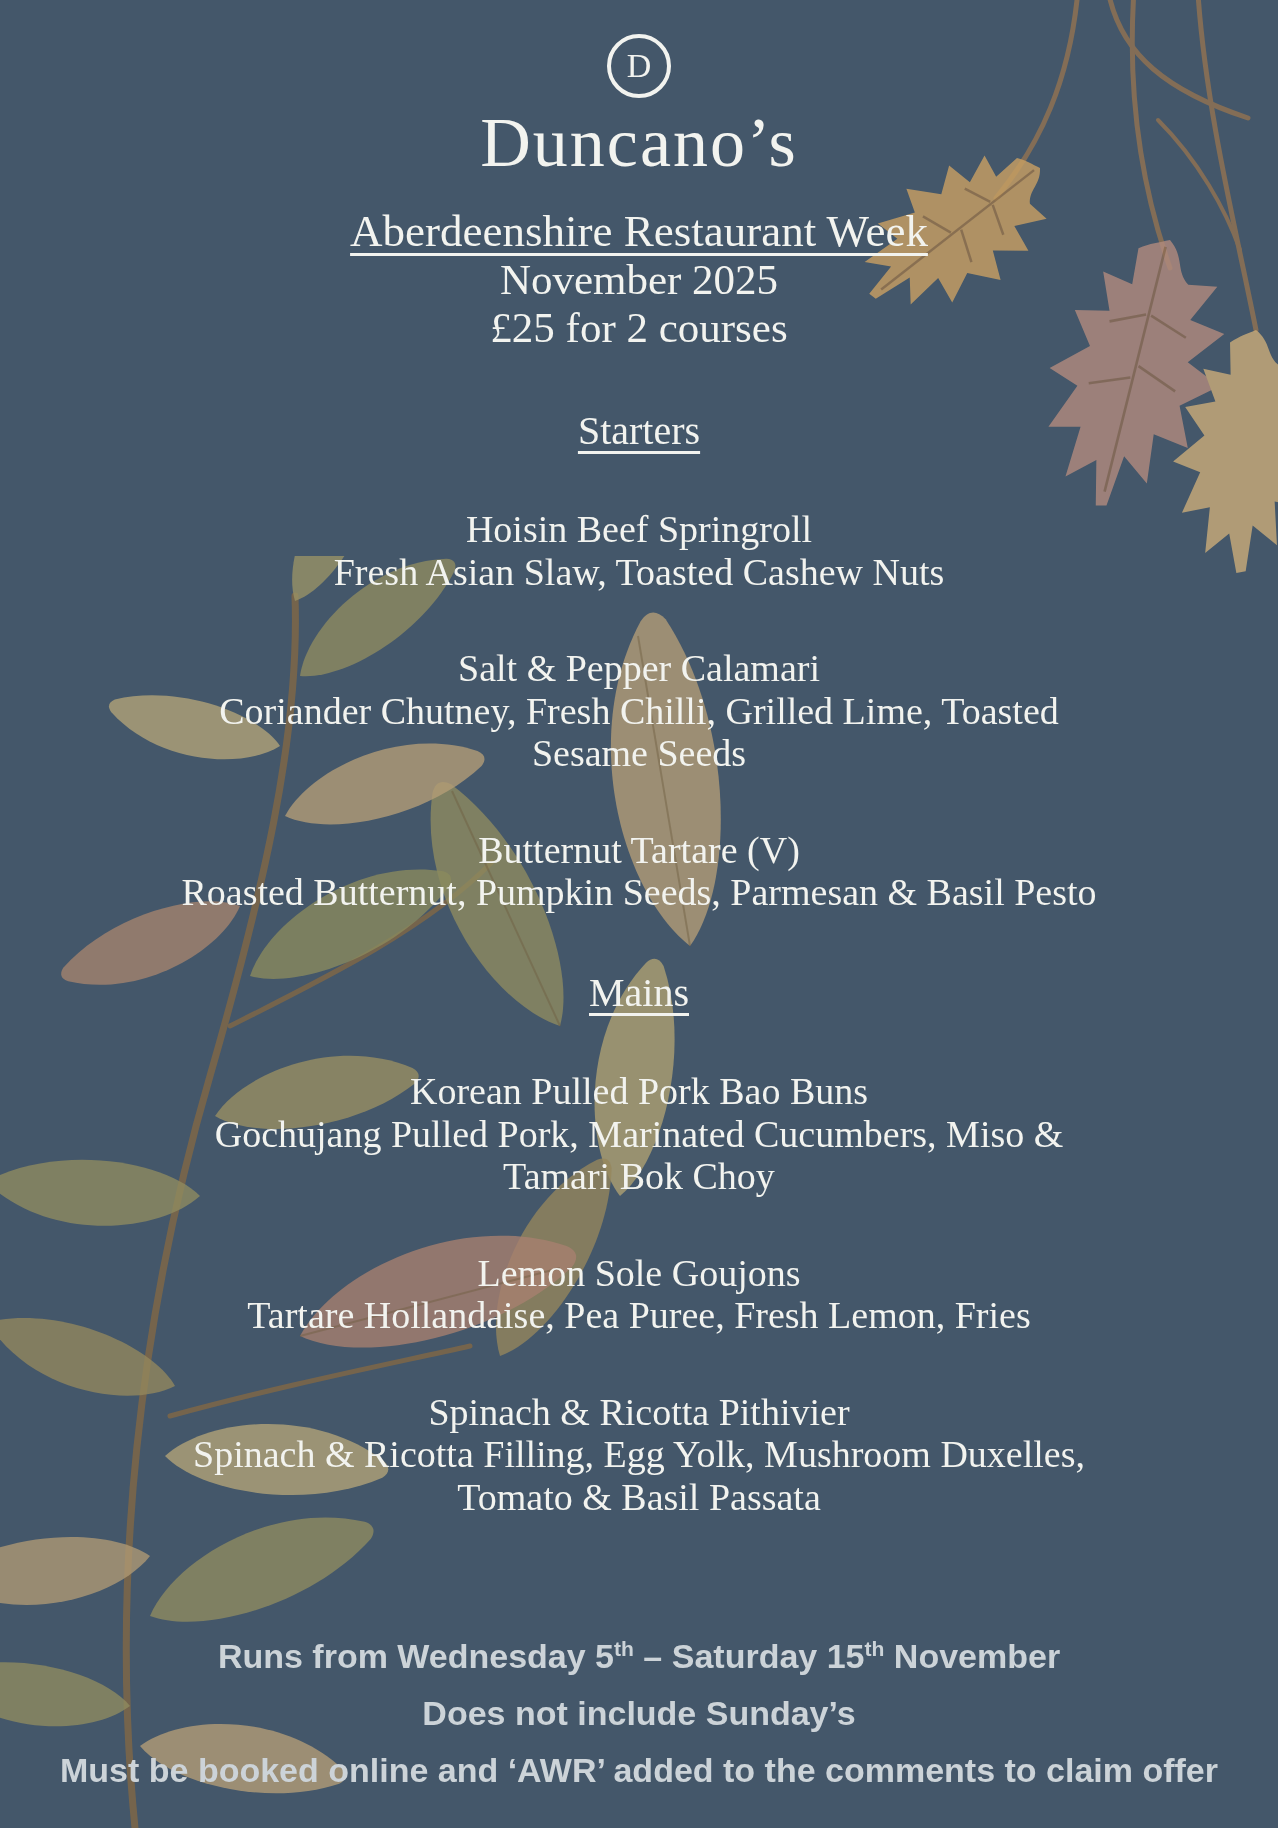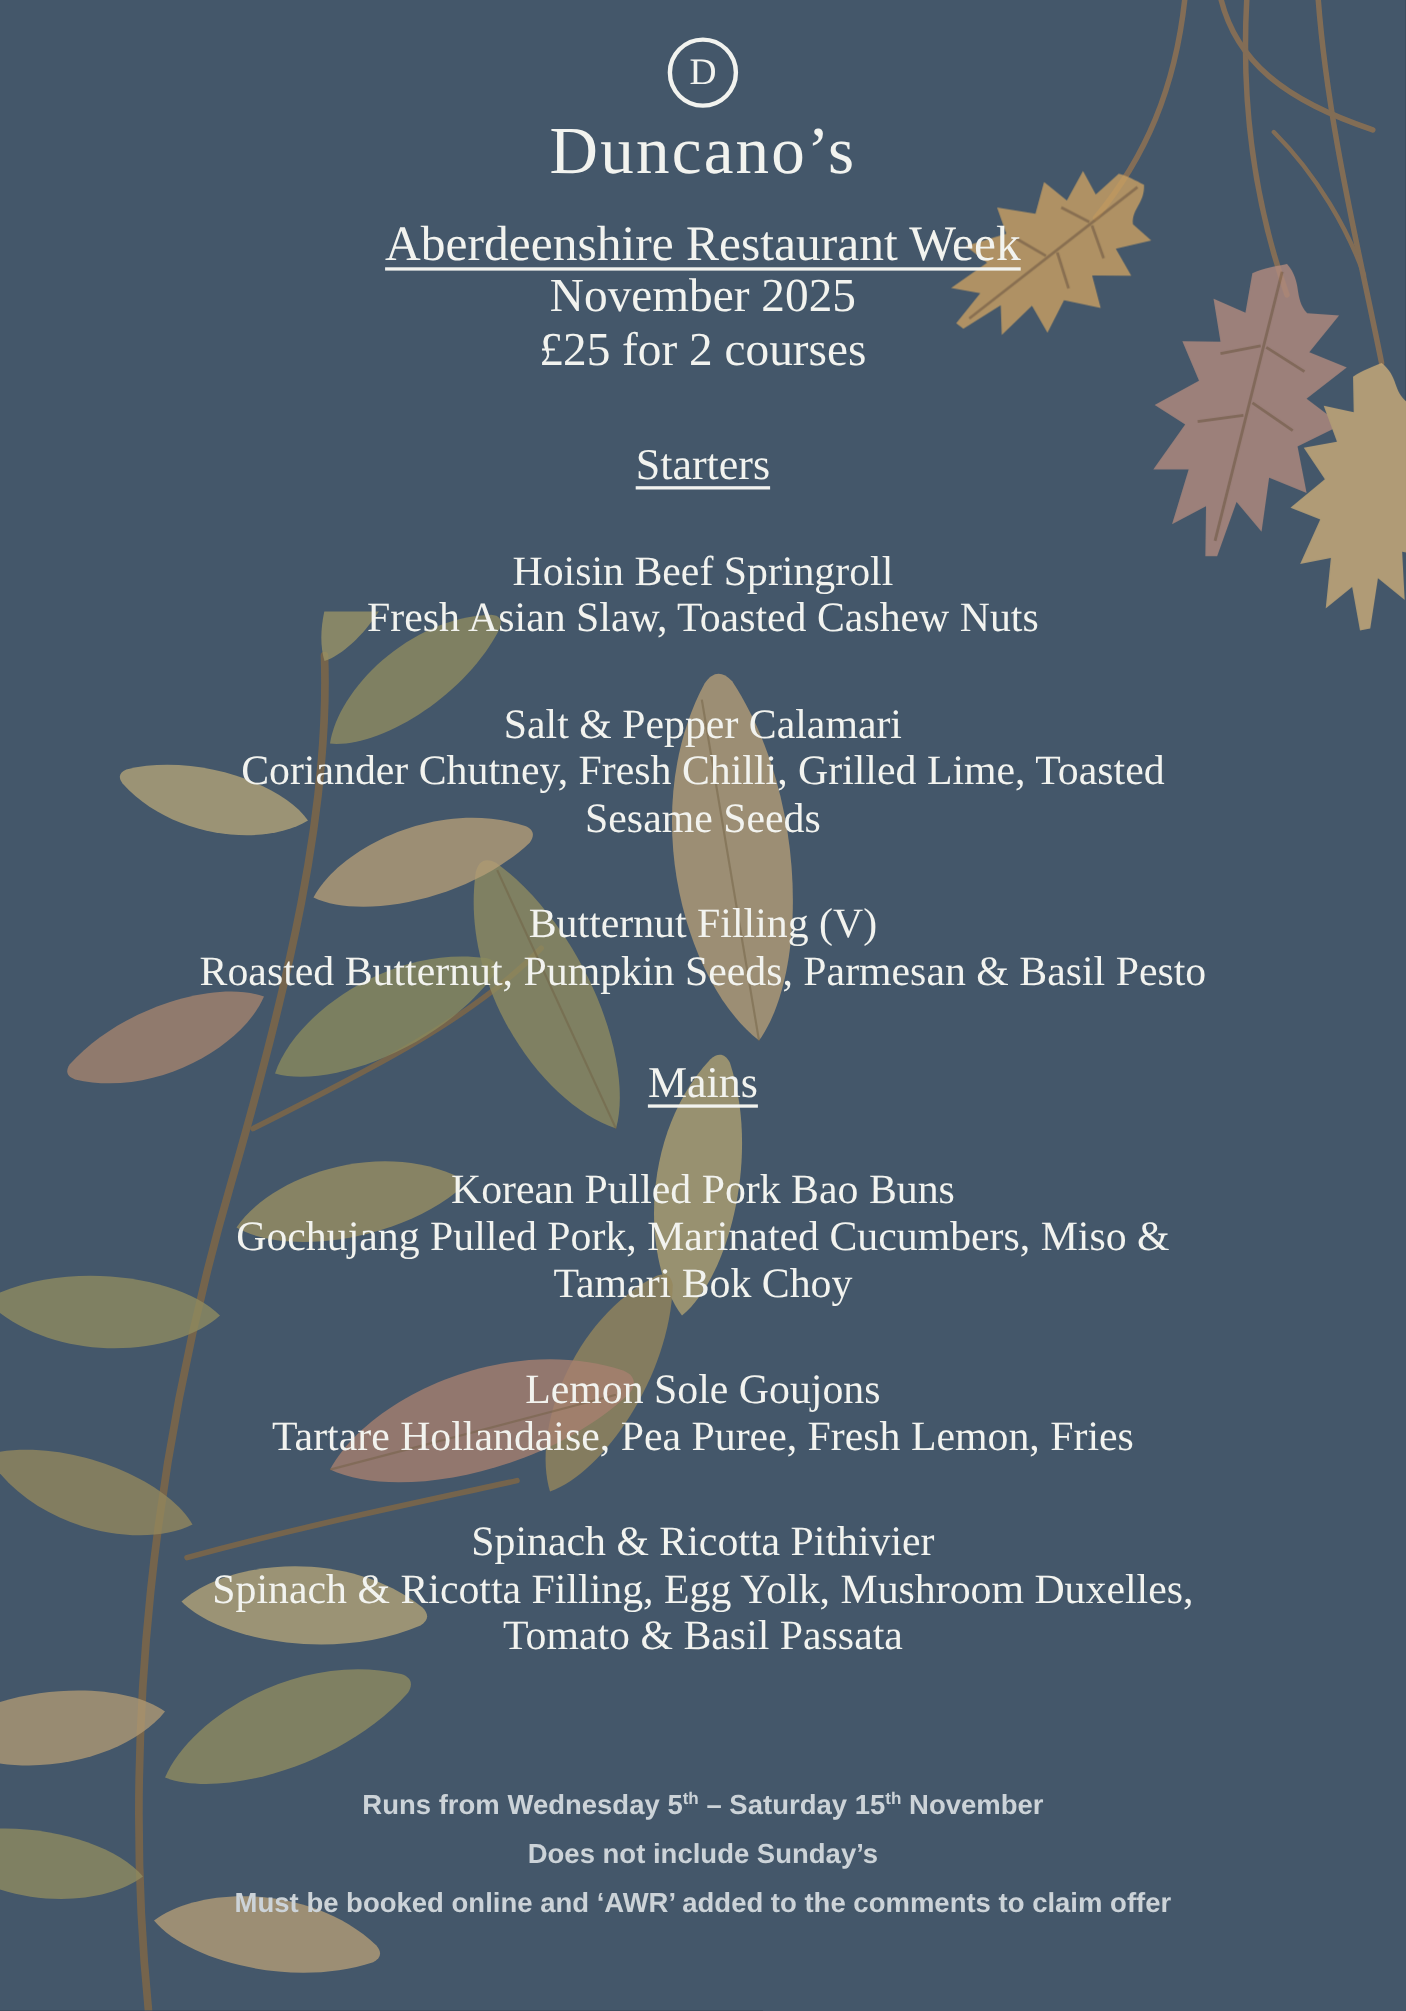--- a/index.html
+++ b/index.html
@@ -23,21 +23,21 @@
   
   .logo-ring{
     display:inline-flex;align-items:center;justify-content:center;
     width:56px;height:56px;
     border:4px solid #f2f3ef;border-radius:50%;
     font-size:34px;line-height:1;
     font-family:"Liberation Serif",serif;
   }
   .brand{
     margin:8px 0 0 0;
-    font-size:61px;font-weight:400;line-height:1.05;
+    font-size:70px;font-weight:400;line-height:1.05;
     letter-spacing:2px;
   }
   .event-title{
     margin:26px 0 0 0;
     font-size:45px;font-weight:400;line-height:1.12;
     text-decoration:underline;
     text-decoration-thickness:2.5px;
     text-underline-offset:7px;
     font-family:Liberation Serif, serif;
   }
@@ -48,21 +48,21 @@
     text-decoration:underline;
     text-decoration-thickness:2.5px;
     text-underline-offset:7px;
   }
   .menu-item{margin-top:54px;}
   .menu-line{font-size:38px;line-height:1.12;}
   .footer-notes{
     margin-top:116px;
     font-family:"Liberation Sans","DejaVu Sans",sans-serif;
     font-weight:bold;
-    font-size:25px;line-height:1.35;
+    font-size:34px;line-height:1.35;
     color:#ccd3d8;
   }
   .footer-notes p{margin:0 0 11px 0;}
   sup{font-size:0.62em;}
 </style>
 </head>
 <body>
 
 <div class="poster">
 
@@ -140,21 +140,21 @@
         <div class="menu-line">Fresh Asian Slaw, Toasted Cashew Nuts</div>
       </div>
 
       <div class="menu-item">
         <div class="menu-line">Salt &amp; Pepper Calamari</div>
         <div class="menu-line">Coriander Chutney, Fresh Chilli, Grilled Lime, Toasted</div>
         <div class="menu-line">Sesame Seeds</div>
       </div>
 
       <div class="menu-item">
-        <div class="menu-line">Butternut Filling (V)</div>
+        <div class="menu-line">Butternut Tartare (V)</div>
         <div class="menu-line">Roasted Butternut, Pumpkin Seeds, Parmesan &amp; Basil Pesto</div>
       </div>
     </section>
 
     <section>
       <h3 class="section-heading">Mains</h3>
 
       <div class="menu-item">
         <div class="menu-line">Korean Pulled Pork Bao Buns</div>
         <div class="menu-line">Gochujang Pulled Pork, Marinated Cucumbers, Miso &amp;</div>

